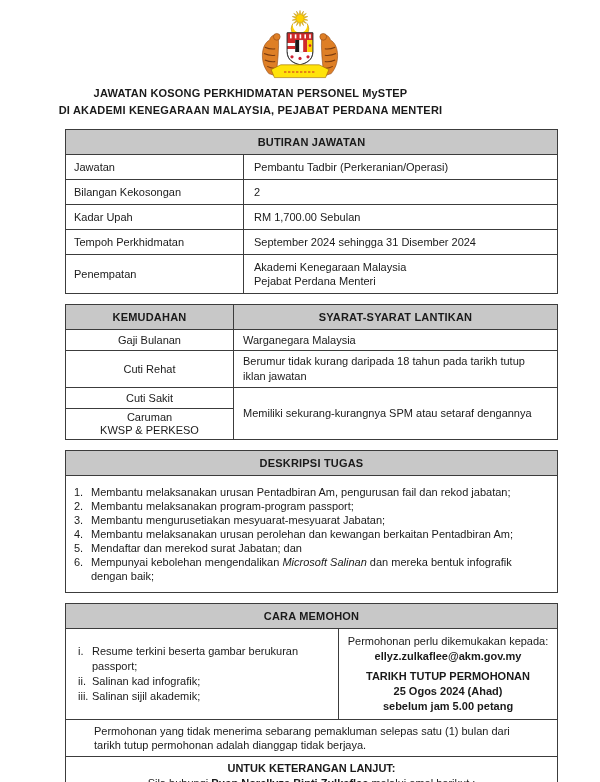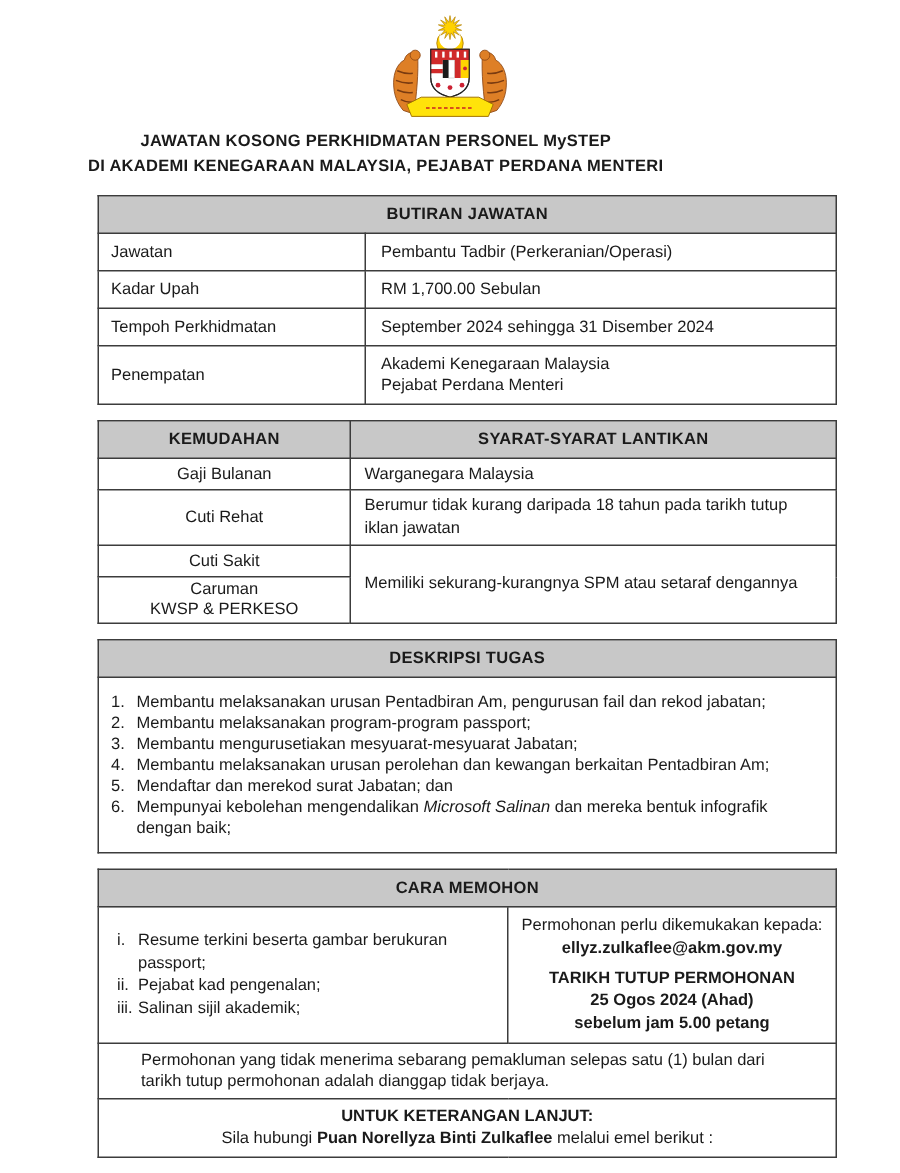--- a/index.html
+++ b/index.html
@@ -98,20 +98,24 @@
         </colgroup>
       <tbody>
           <tr>
             <th class="sec" colspan="2">BUTIRAN JAWATAN</th>
           </tr>
       <tr>
         <td class="lbl">Jawatan</td>
         <td class="val">Pembantu Tadbir (Perkeranian/Operasi)</td>
       </tr>
       <tr>
+        <td class="lbl">Bilangan Kekosongan</td>
+        <td class="val">2</td>
+      </tr>
+      <tr>
         <td class="lbl">Kadar Upah</td>
         <td class="val">RM 1,700.00 Sebulan</td>
       </tr>
       <tr>
         <td class="lbl">Tempoh Perkhidmatan</td>
         <td class="val">September 2024 sehingga 31 Disember 2024</td>
       </tr>
       <tr class="tall">
         <td class="lbl">Penempatan</td>
         <td class="val">
@@ -199,21 +203,21 @@
             <th class="sec" colspan="2">CARA MEMOHON</th>
           </tr>
       <tr>
         <td class="reqs">
           <div class="req">
             <span class="rnum">i.</span>
             <span>Resume terkini beserta gambar berukuran passport;</span>
           </div>
           <div class="req">
             <span class="rnum">ii.</span>
-            <span>Pejabat kad pengenalan;</span>
+            <span>Salinan kad infografik;</span>
           </div>
           <div class="req">
             <span class="rnum">iii.</span>
             <span>Salinan sijil akademik;</span>
           </div>
         </td>
         <td class="submit">
           <div>Permohonan perlu dikemukakan kepada:</div>
           <div class="bold">ellyz.zulkaflee@akm.gov.my</div>
           <div class="bold mt">TARIKH TUTUP PERMOHONAN</div>

